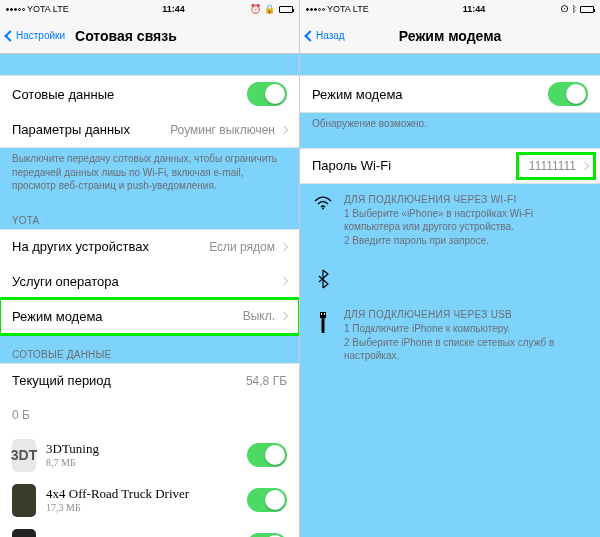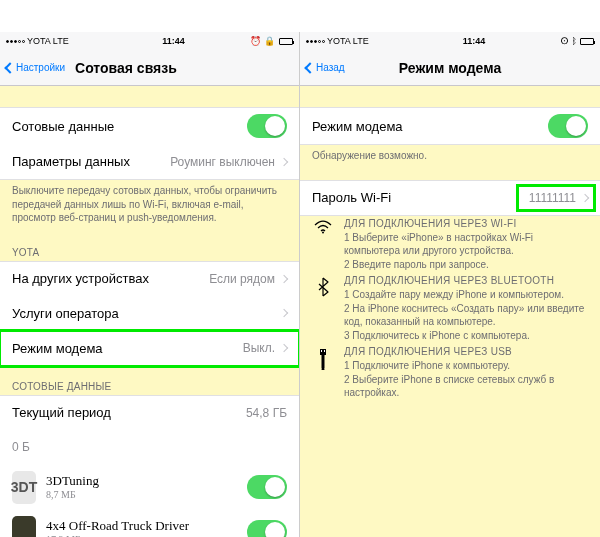--- a/index.html
+++ b/index.html
@@ -6,21 +6,21 @@
   body {
     font-family: -apple-system, "Helvetica Neue", Arial, sans-serif;
     background: #fff;
     width: 600px;
     height: 537px;
     overflow: hidden;
     font-size: 13px;
     color: #000;
   }
   .container { display: flex; width: 600px; height: 537px; }
-  .pane { position: relative; background: #fef9c3; display: flex; flex-direction: column; margin-top: 32px; }
+  .pane { position: relative; background: #7dd3fc; display: flex; flex-direction: column; }
   .pane-left { width: 300px; border-right: 1px solid #ccc; }
   .pane-right { width: 300px; }
 
   
   .status-bar {
     height: 18px;
     background: #f7f7f8;
     display: flex;
     align-items: center;
     font-size: 9px;
@@ -120,21 +120,21 @@
     margin-right: 10px;
     background: #ddd;
     flex-shrink: 0;
     display:flex; align-items:center; justify-content:center;
     font-size:14px; color:#555; font-weight:bold;
   }
   .app-cell .two-line { display:flex; flex-direction:column; line-height:1.2;font-family:Liberation Serif, serif; }
   .app-cell .sub { color:#8e8e93; font-size:10px; }
 
   
-  .instr-block { display:flex; padding: 2px 12px; gap:10px; }
+  .instr-block { display:flex; padding: 10px 12px; gap:10px; }
   .instr-icon { width:22px; flex-shrink:0; display:flex; align-items:flex-start; justify-content:center; padding-top:2px; }
   .instr-text .title { font-size:10px; color:#6d6d72; letter-spacing:0.3px; margin-bottom:2px; }
   .instr-text .line { font-size:10px; color:#6d6d72; line-height:1.35; }
 
 </style>
 </head>
 <body>
 
 <div class="container">
 
@@ -292,26 +292,20 @@
           <div class="line">2 Введите пароль при запросе.</div>
         </div>
       </div>
 
       <div class="instr-block">
         <div class="instr-icon">
           <svg width="12" height="20" viewBox="0 0 12 20">
               <path d="M6 1 L6 19 M6 1 L11 5 L2 13 M6 19 L11 15 L2 7" stroke="#000" stroke-width="1.2" fill="none" stroke-linejoin="round"></path>
             </svg>
         </div>
-        <div class="instr-text">
-          <div class="title">ДЛЯ ПОДКЛЮЧЕНИЯ ЧЕРЕЗ BLUETOOTH</div>
-          <div class="line">1 Создайте пару между iPhone и компьютером.</div>
-          <div class="line">2 На iPhone коснитесь «Создать пару» или введите код, показанный на компьютере.</div>
-          <div class="line">3 Подключитесь к iPhone с компьютера.</div>
-        </div>
       </div>
 
       <div class="instr-block">
         <div class="instr-icon">
           <svg width="12" height="22" viewBox="0 0 12 22">
               <rect x="3" y="1" width="6" height="6" fill="#000"></rect>
               <rect x="4.5" y="7" width="3" height="13" fill="#000"></rect>
               <circle cx="6" cy="21" r="1.5" fill="#000"></circle>
               <rect x="4" y="2" width="1" height="2" fill="#fff"></rect>
               <rect x="7" y="2" width="1" height="2" fill="#fff"></rect>

